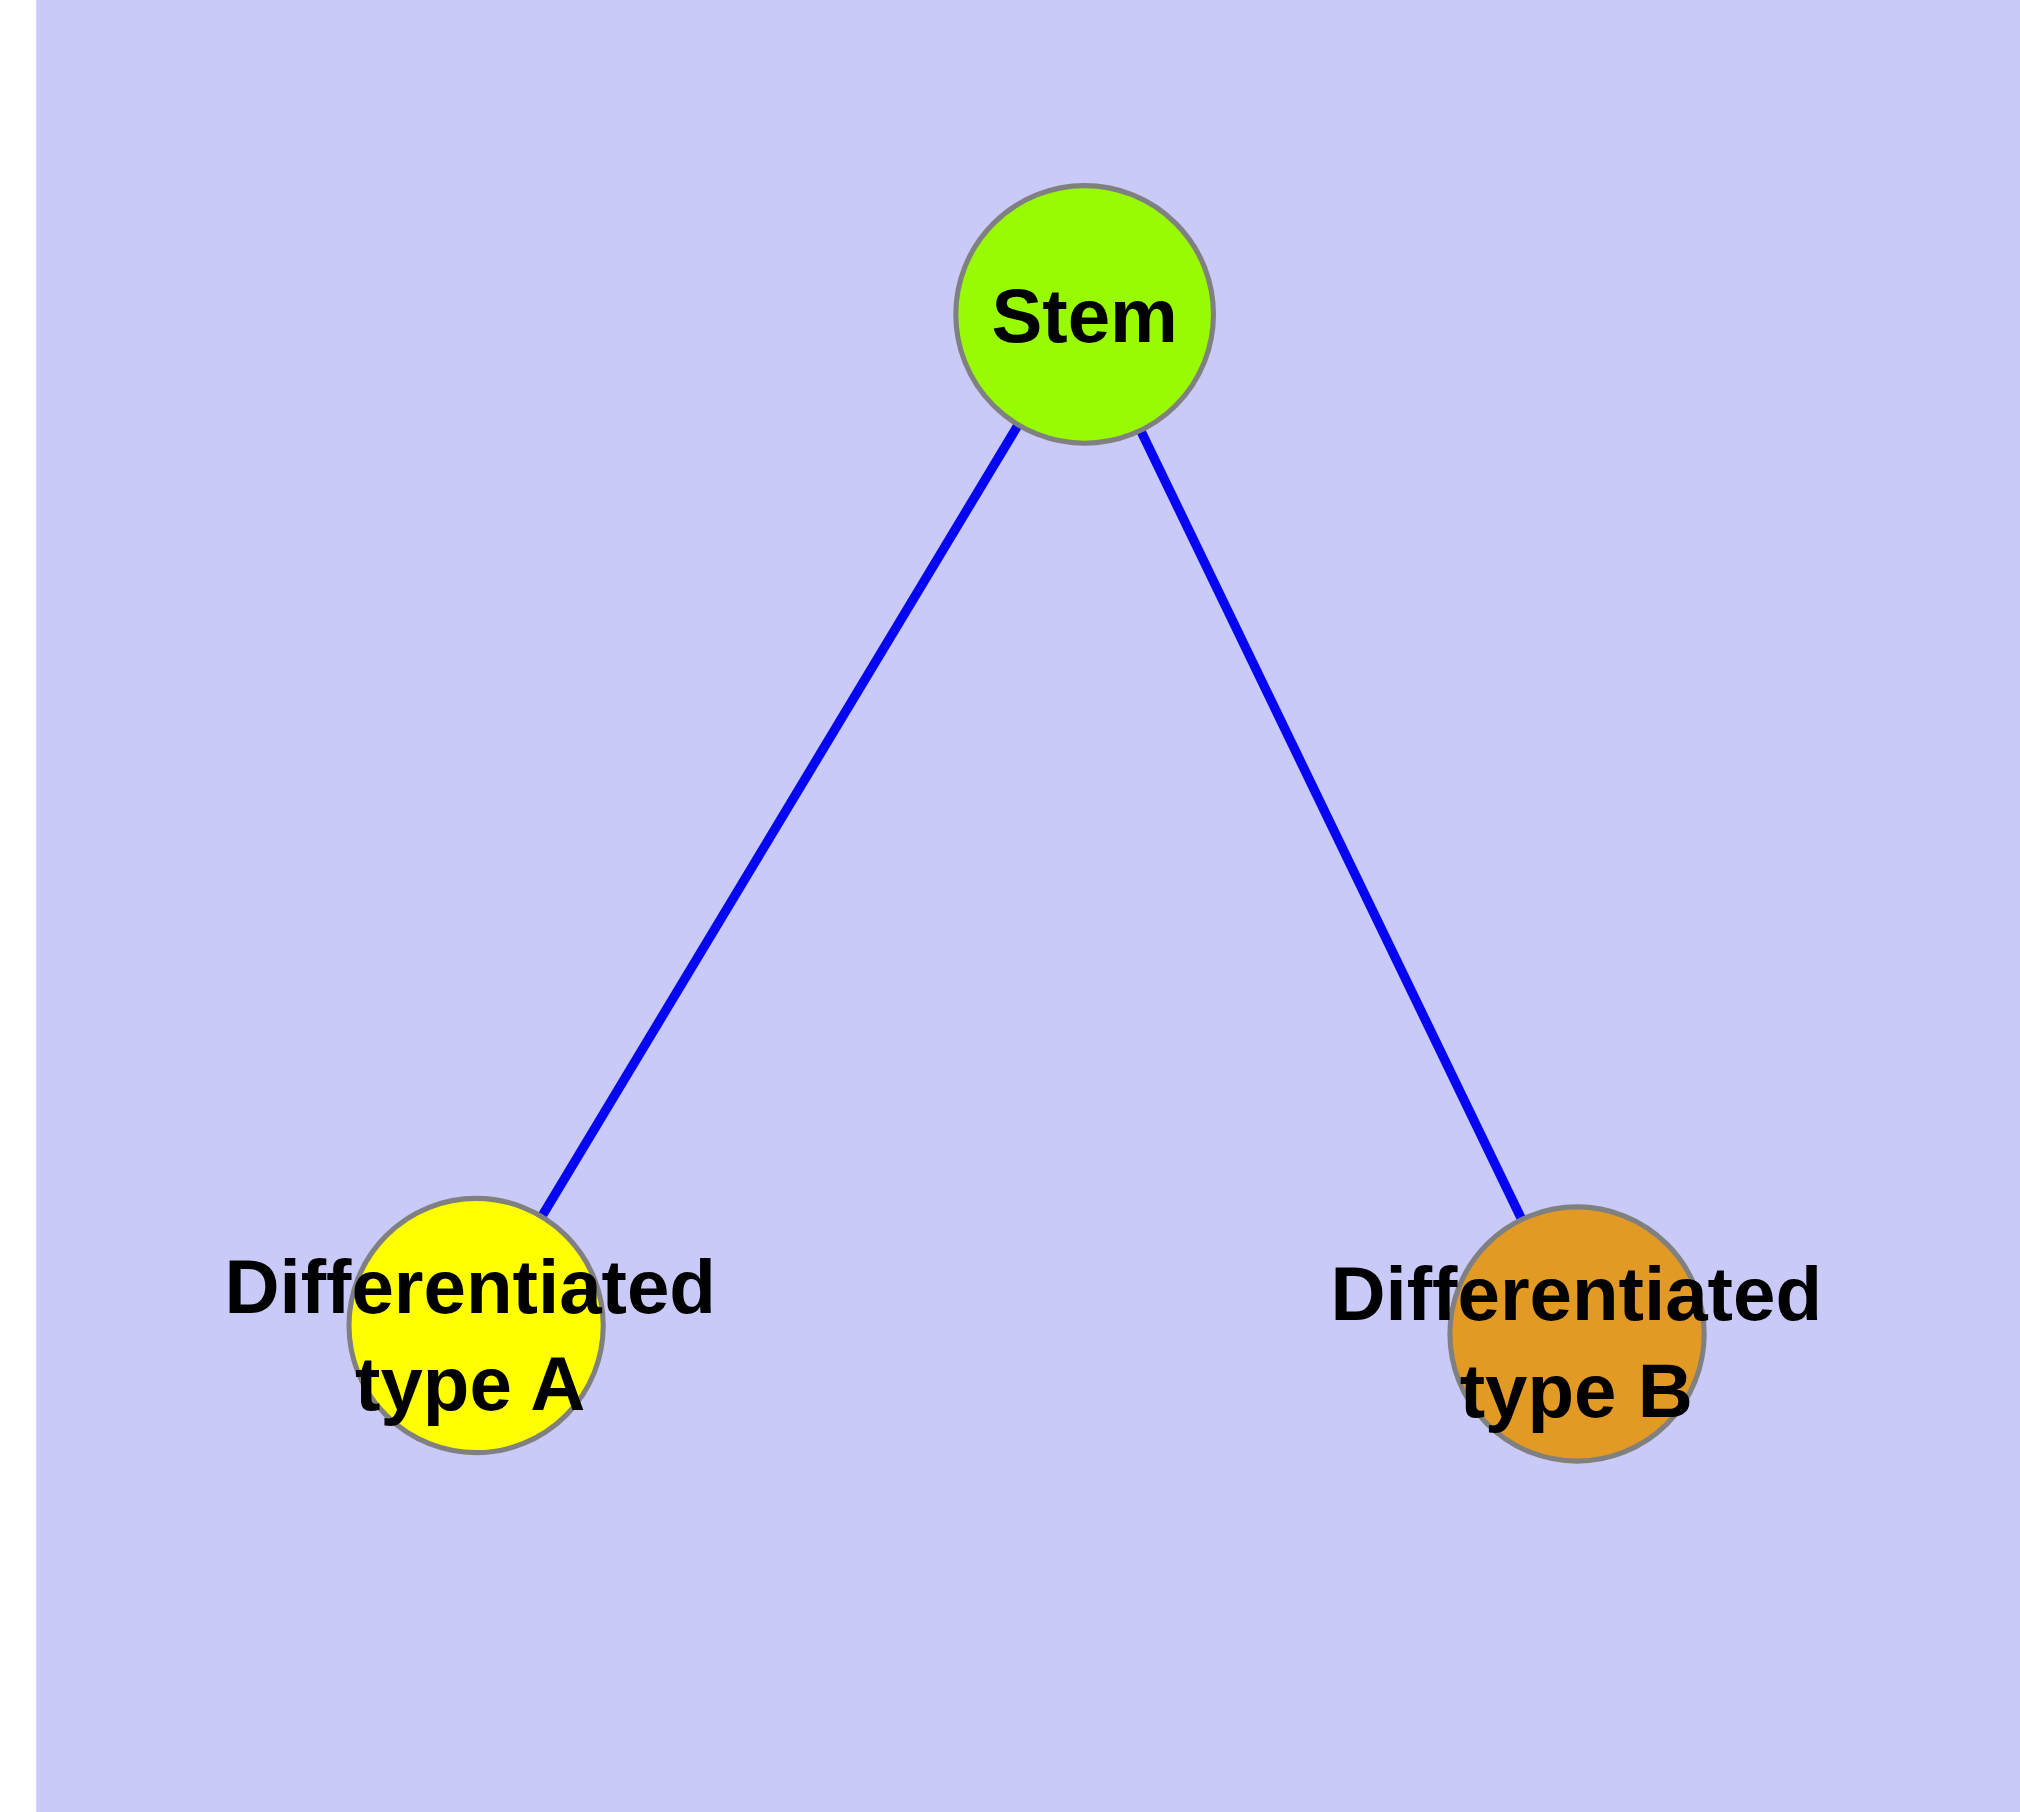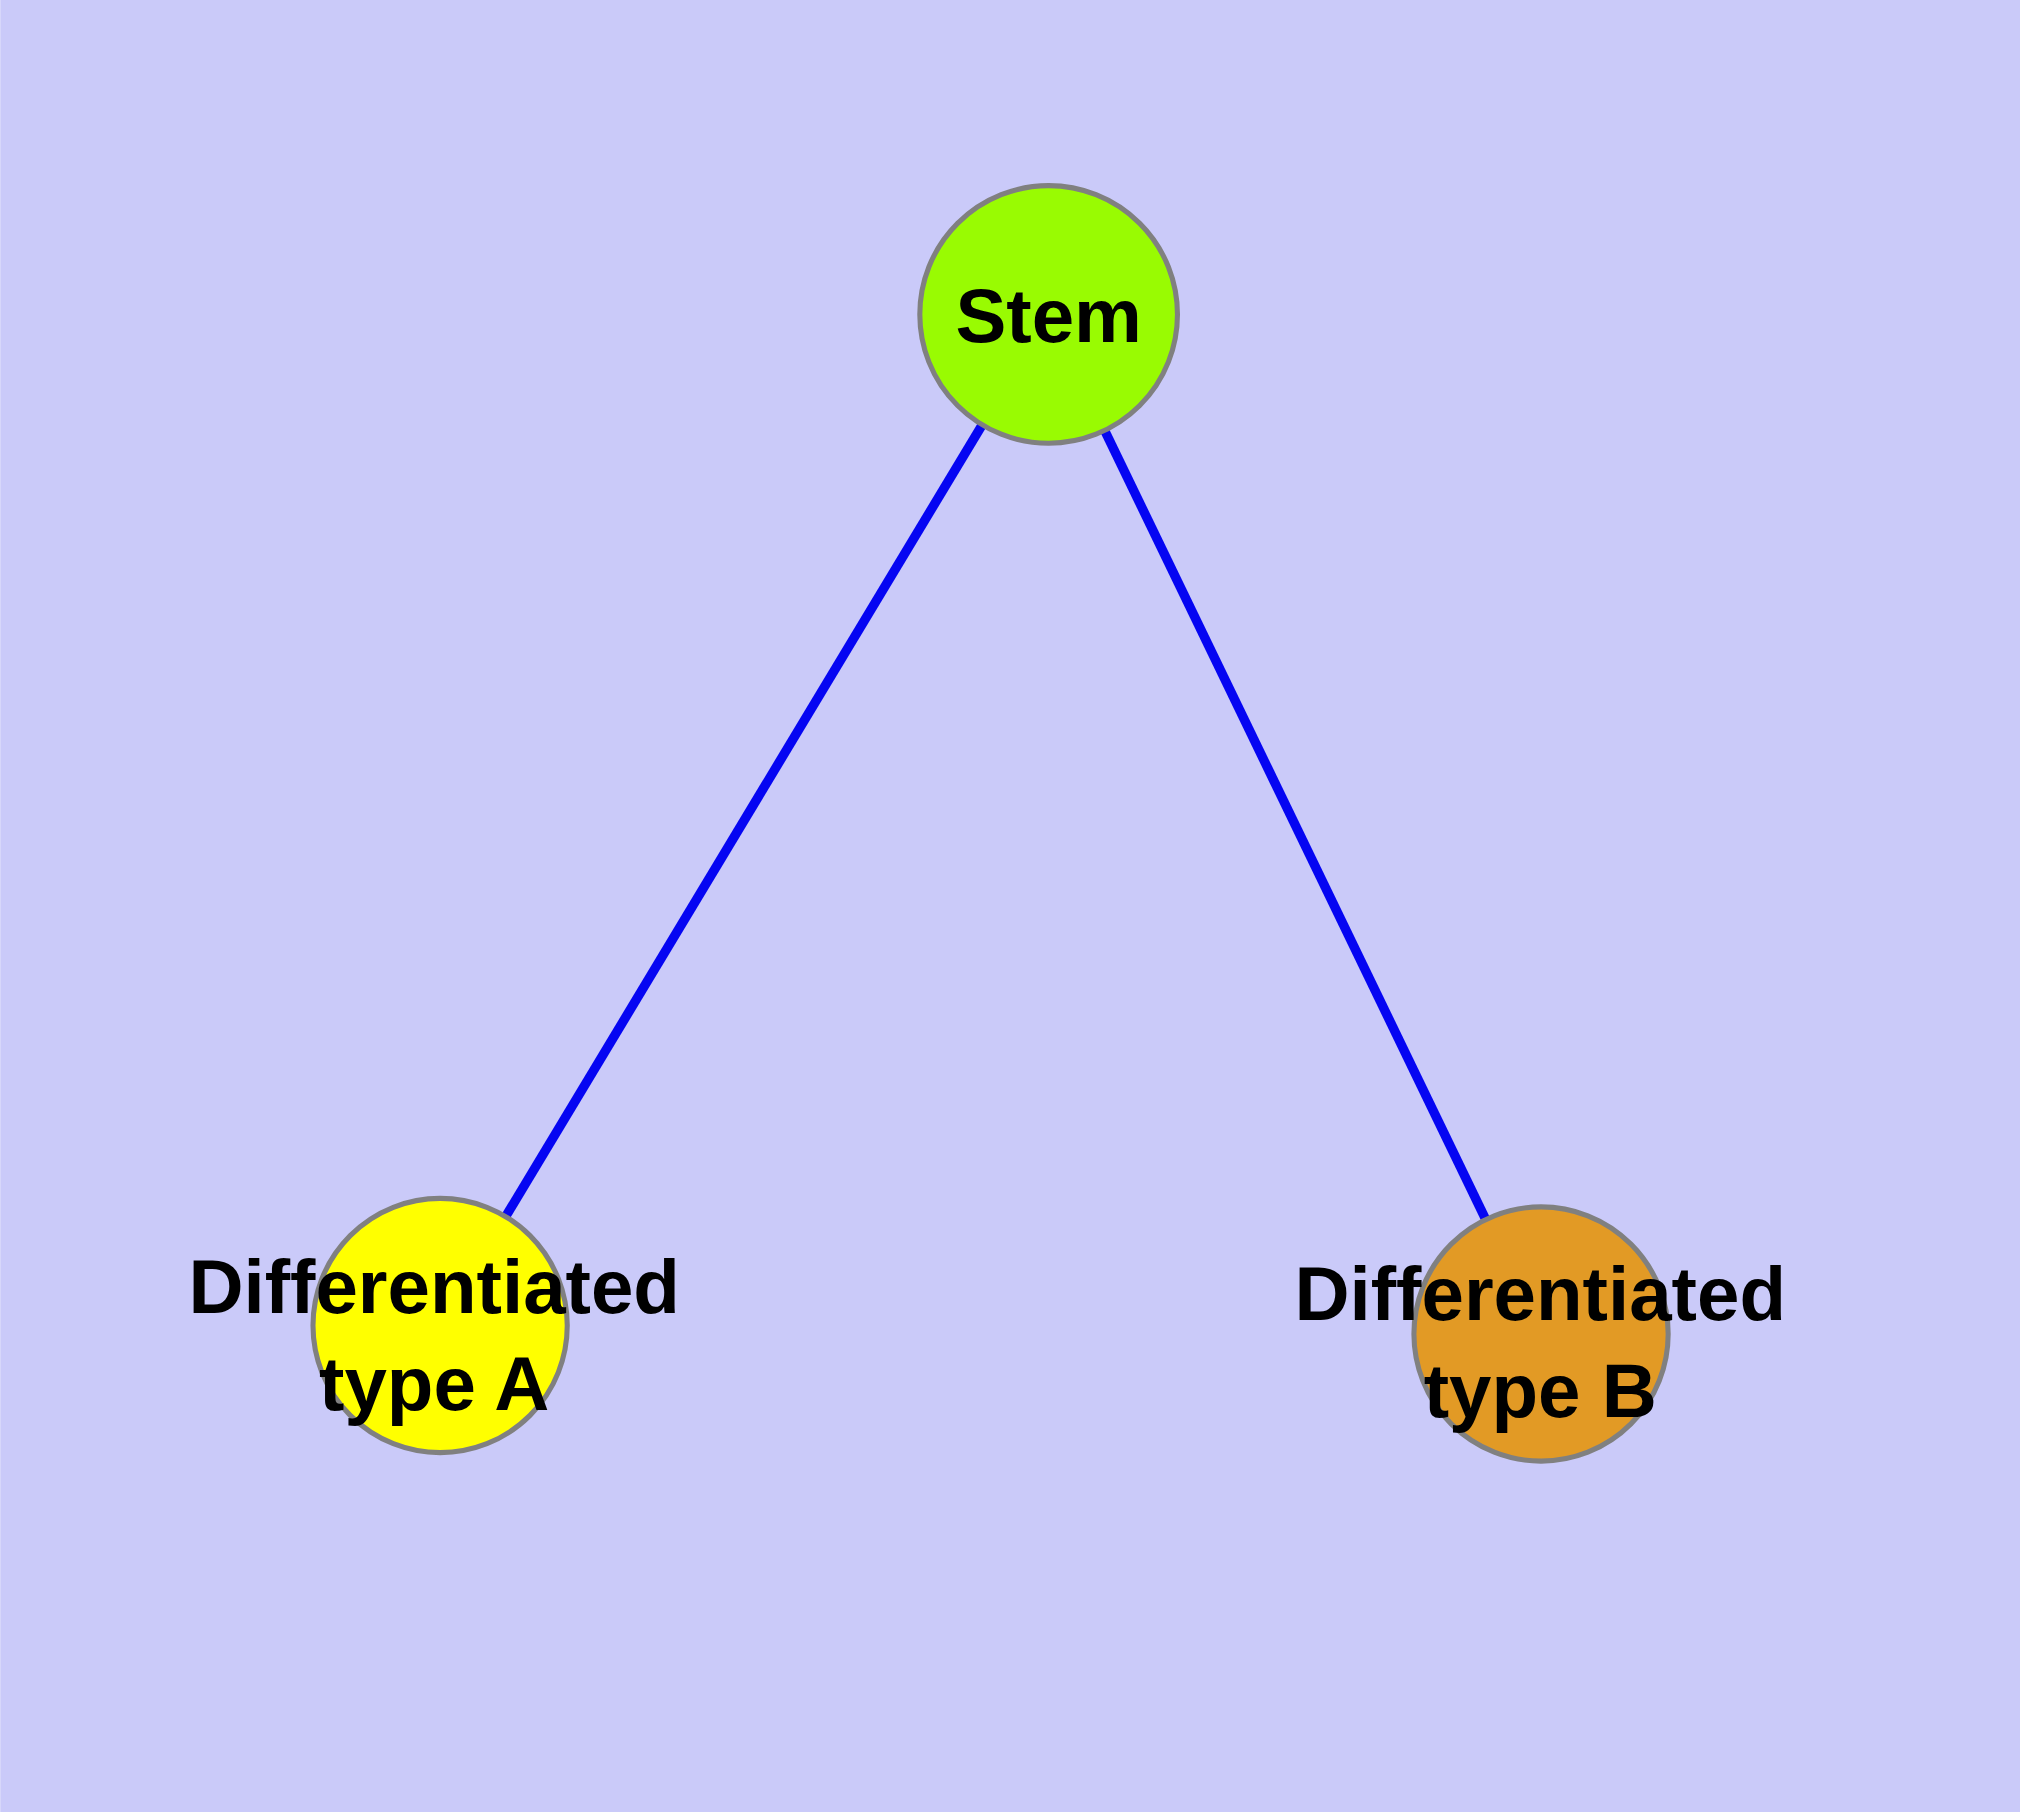--- a/index.html
+++ b/index.html
@@ -7,20 +7,21 @@
     padding: 0;
     width: 2021px;
     height: 1812px;
     overflow: hidden;
     font-family: "Liberation Sans", sans-serif;
   }
   .diagram-wrap {
     position: relative;
     width: 1827px;
     height: 1812px;
+    padding-left: 36px;
   }
   svg.graph {
     display: block;
     width: 2021px;
     height: 1812px;
   }
   .edge-line {
     fill: none;
     stroke-linecap: butt;
   }

